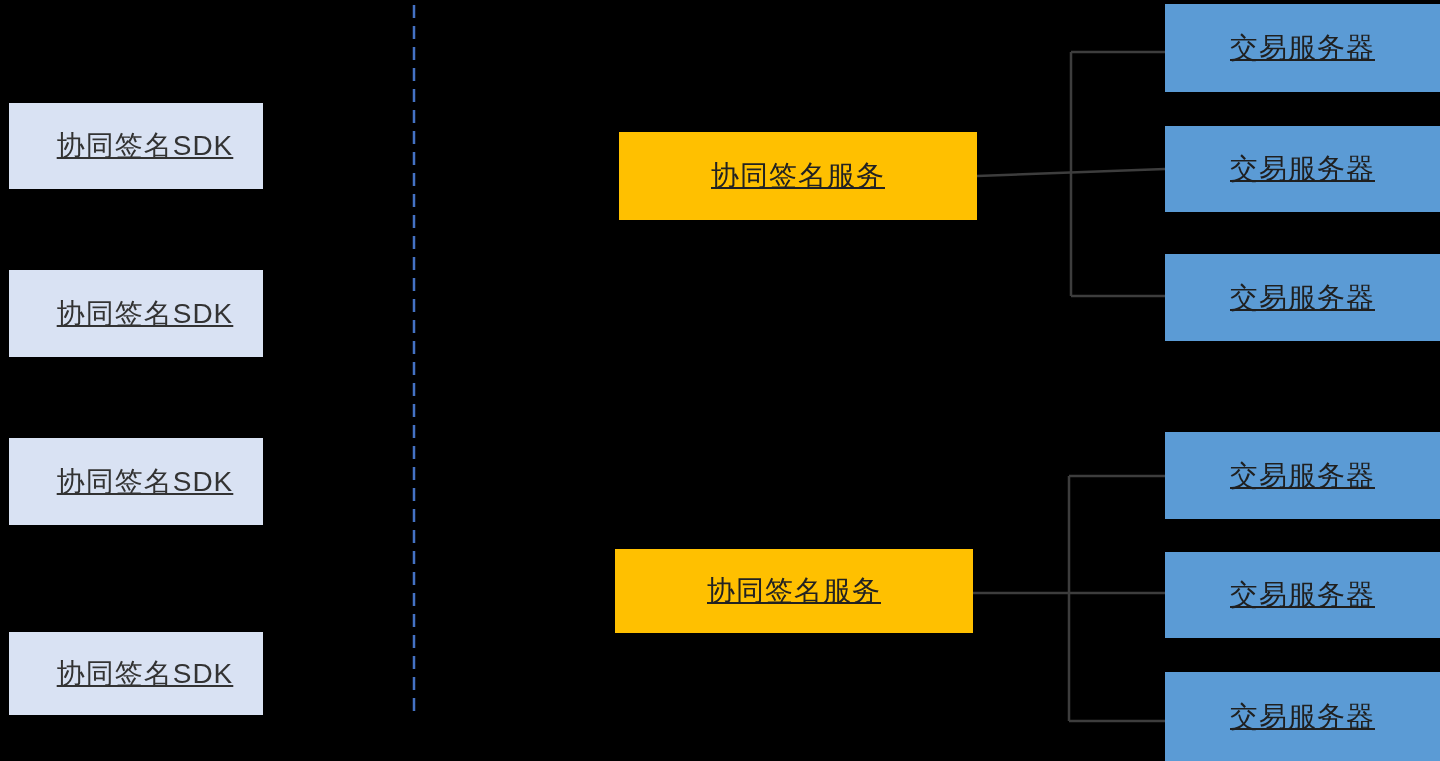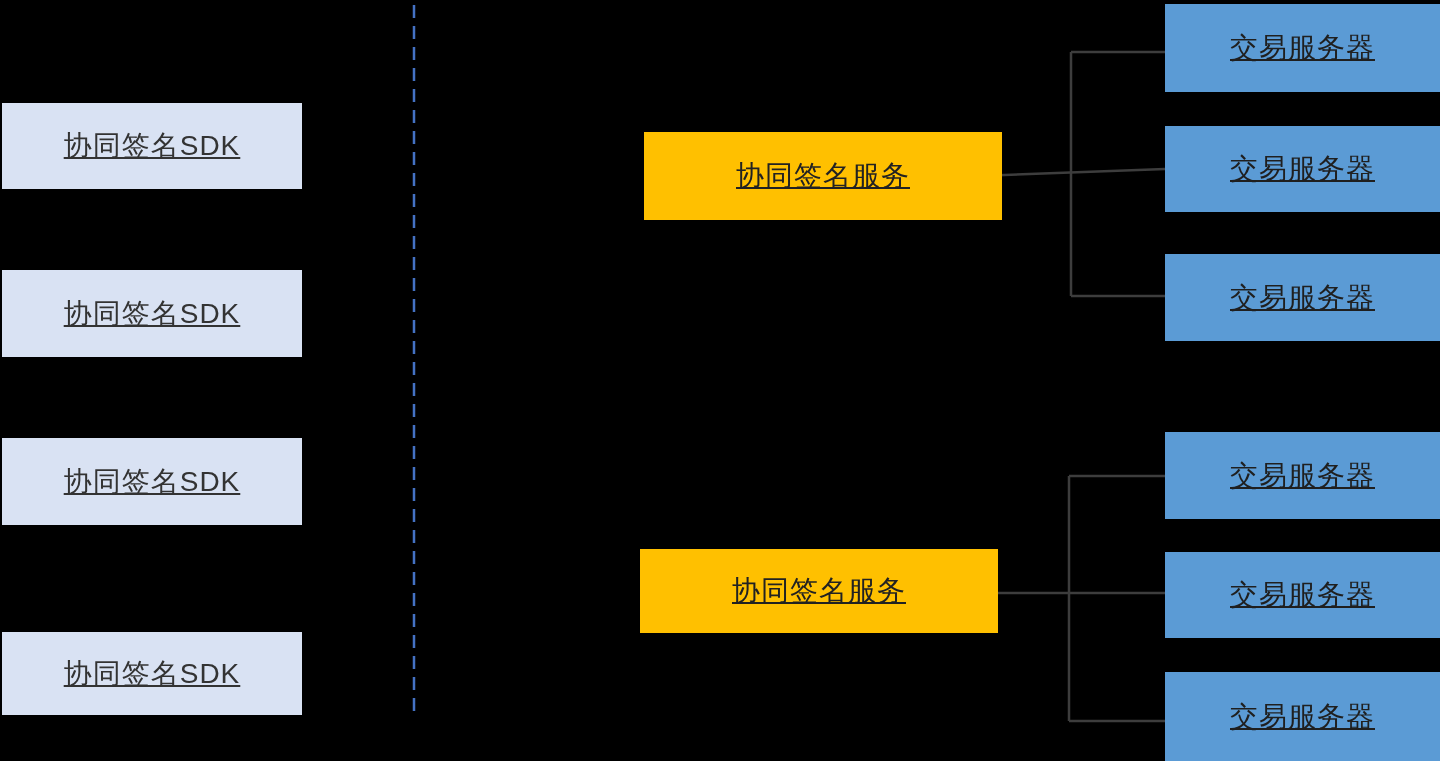--- a/index.html
+++ b/index.html
@@ -36,30 +36,30 @@
   .box {
     position: absolute;
     display: flex;
     align-items: center;
     justify-content: center;
     font-size: 28px;
     letter-spacing: 1px;
     text-decoration: underline;
   }
   .sdk-box {
-    left: 2px;
-    width: 300px;
+    left: 9px;
+    width: 236px;
     height: 86px;
     background: var(--sdk-fill, #D9E2F3);
     color: var(--sdk-text, #333333);
+    padding-left: 18px;
   }
   .service-box {
     background: var(--service-fill, #FFC000);
     color: var(--service-text, #222222);
-    margin-left: 25px;
   }
   .server-box {
     left: 1165px;
     width: 275px;
     background: var(--server-fill, #5B9BD5);
     color: var(--server-text, #1f1f1f);
   }
   
   #sdk0 { top: 103px; }
   #sdk1 { top: 270px; height: 87px; }

